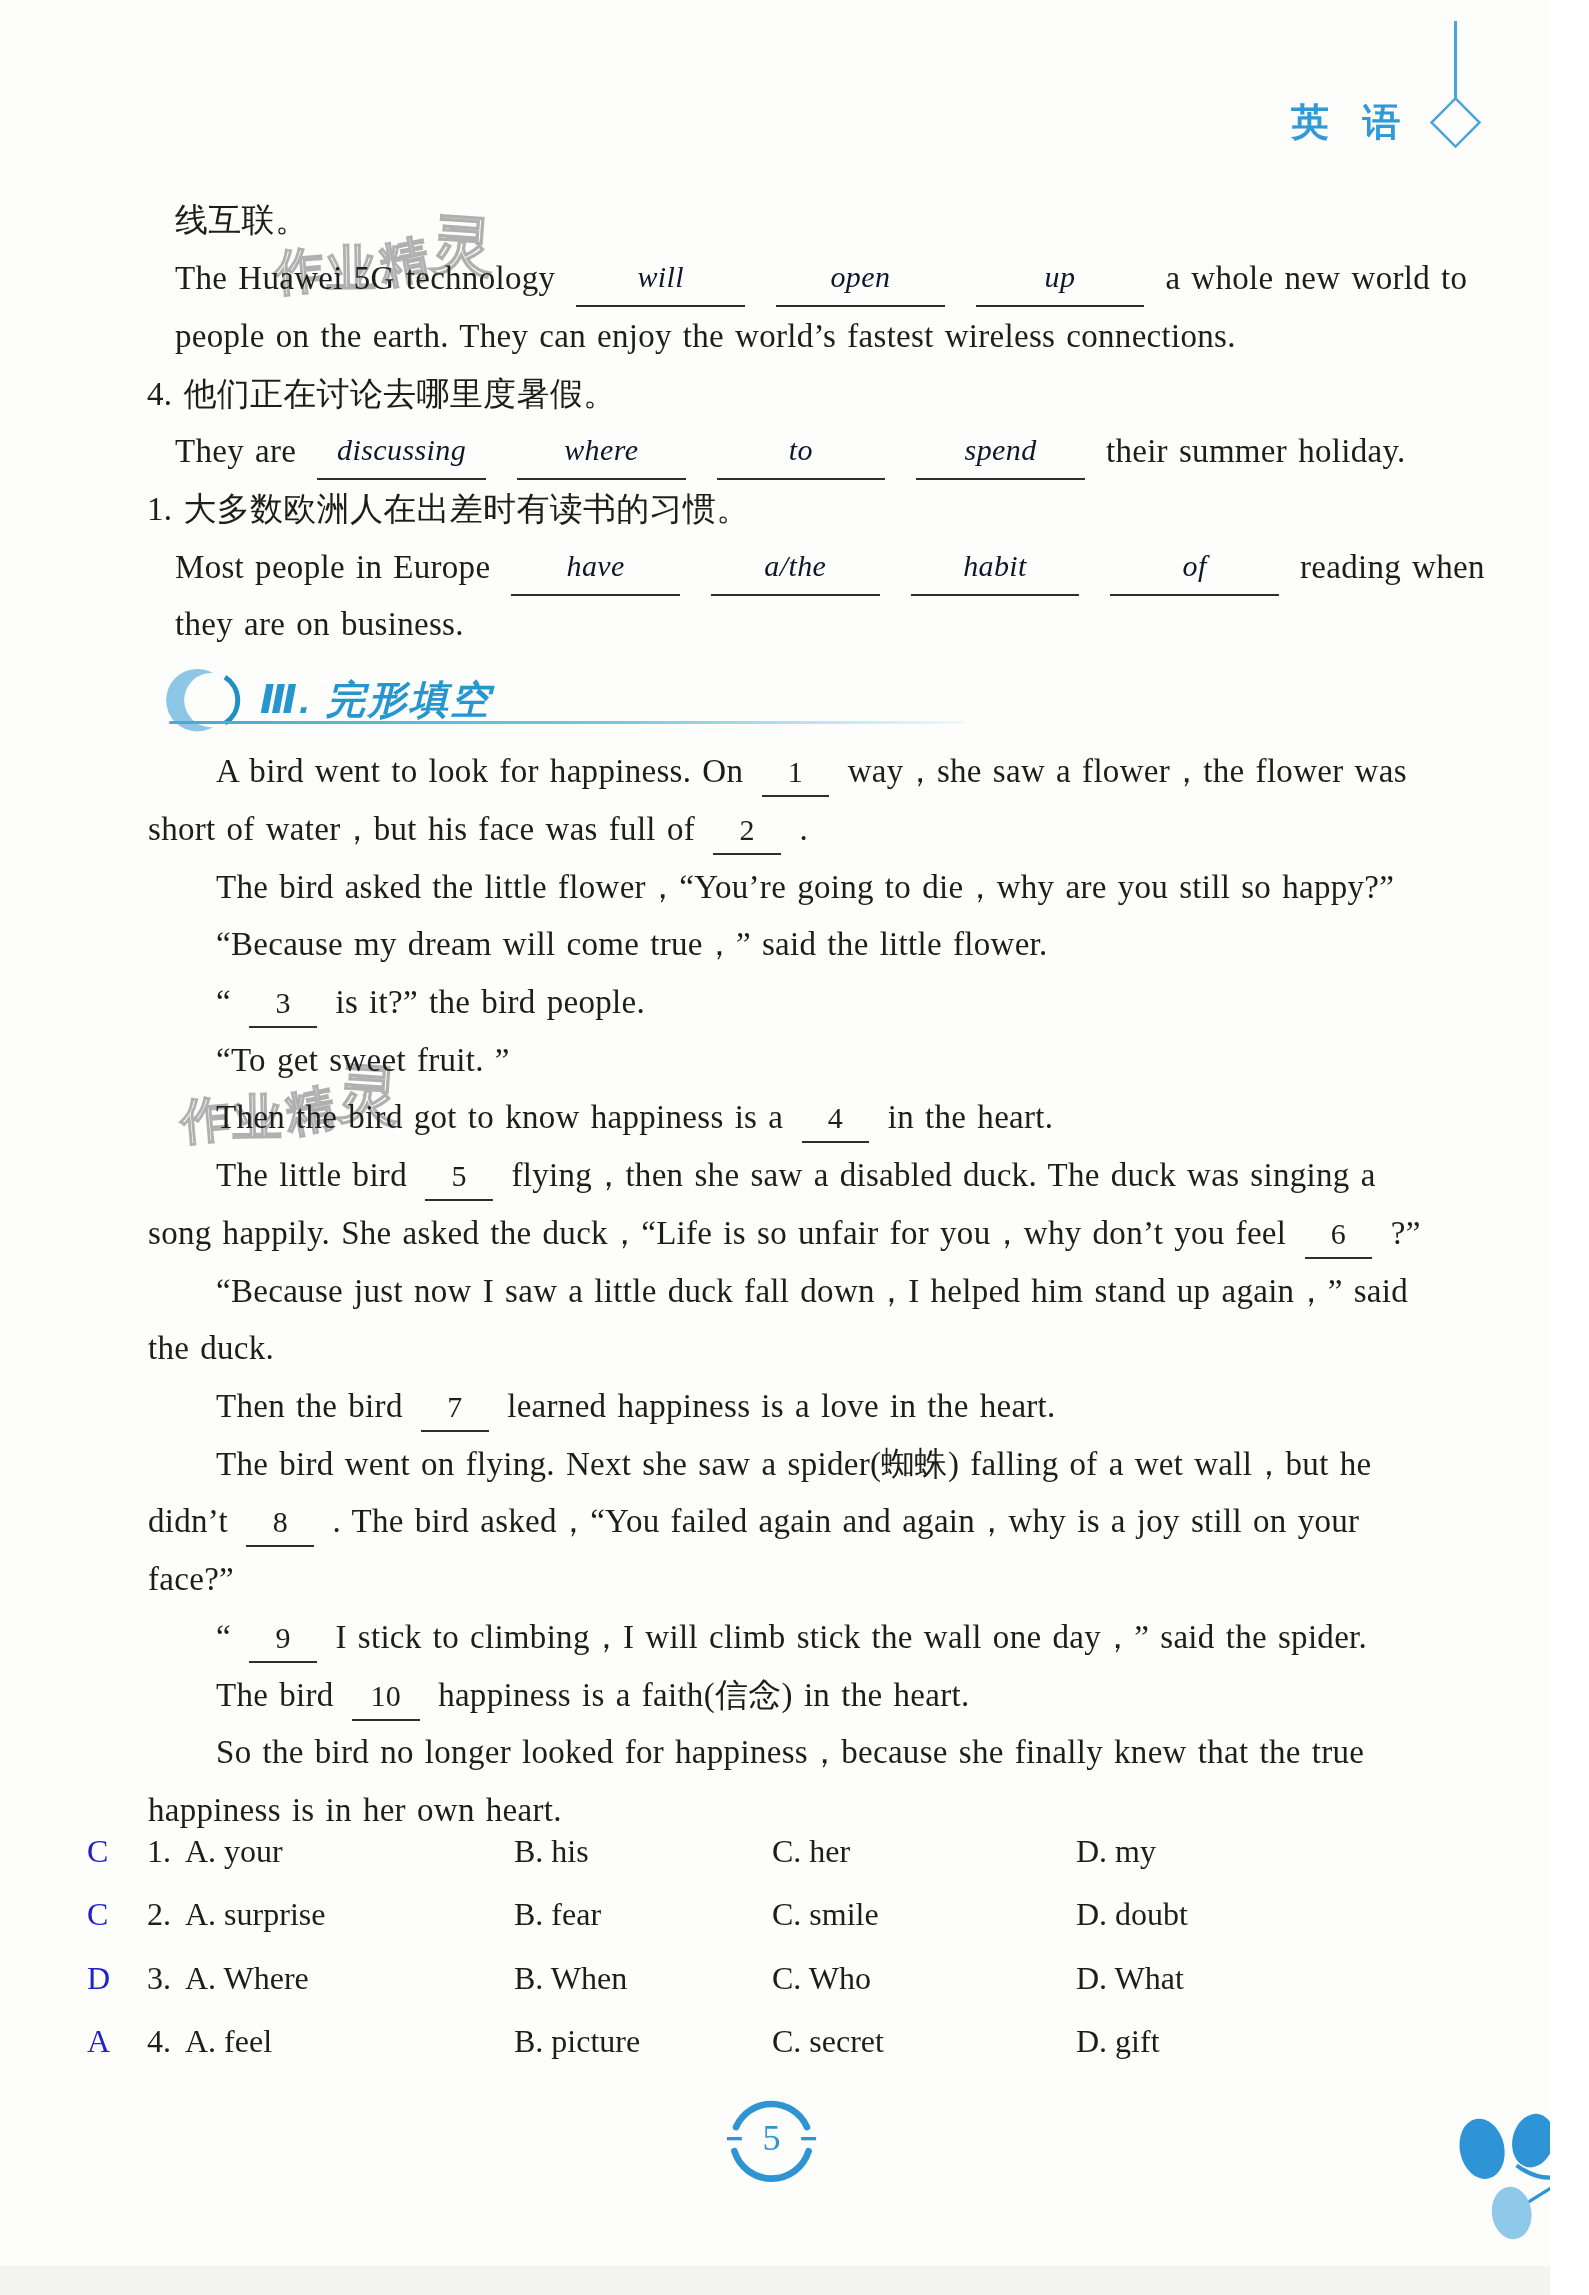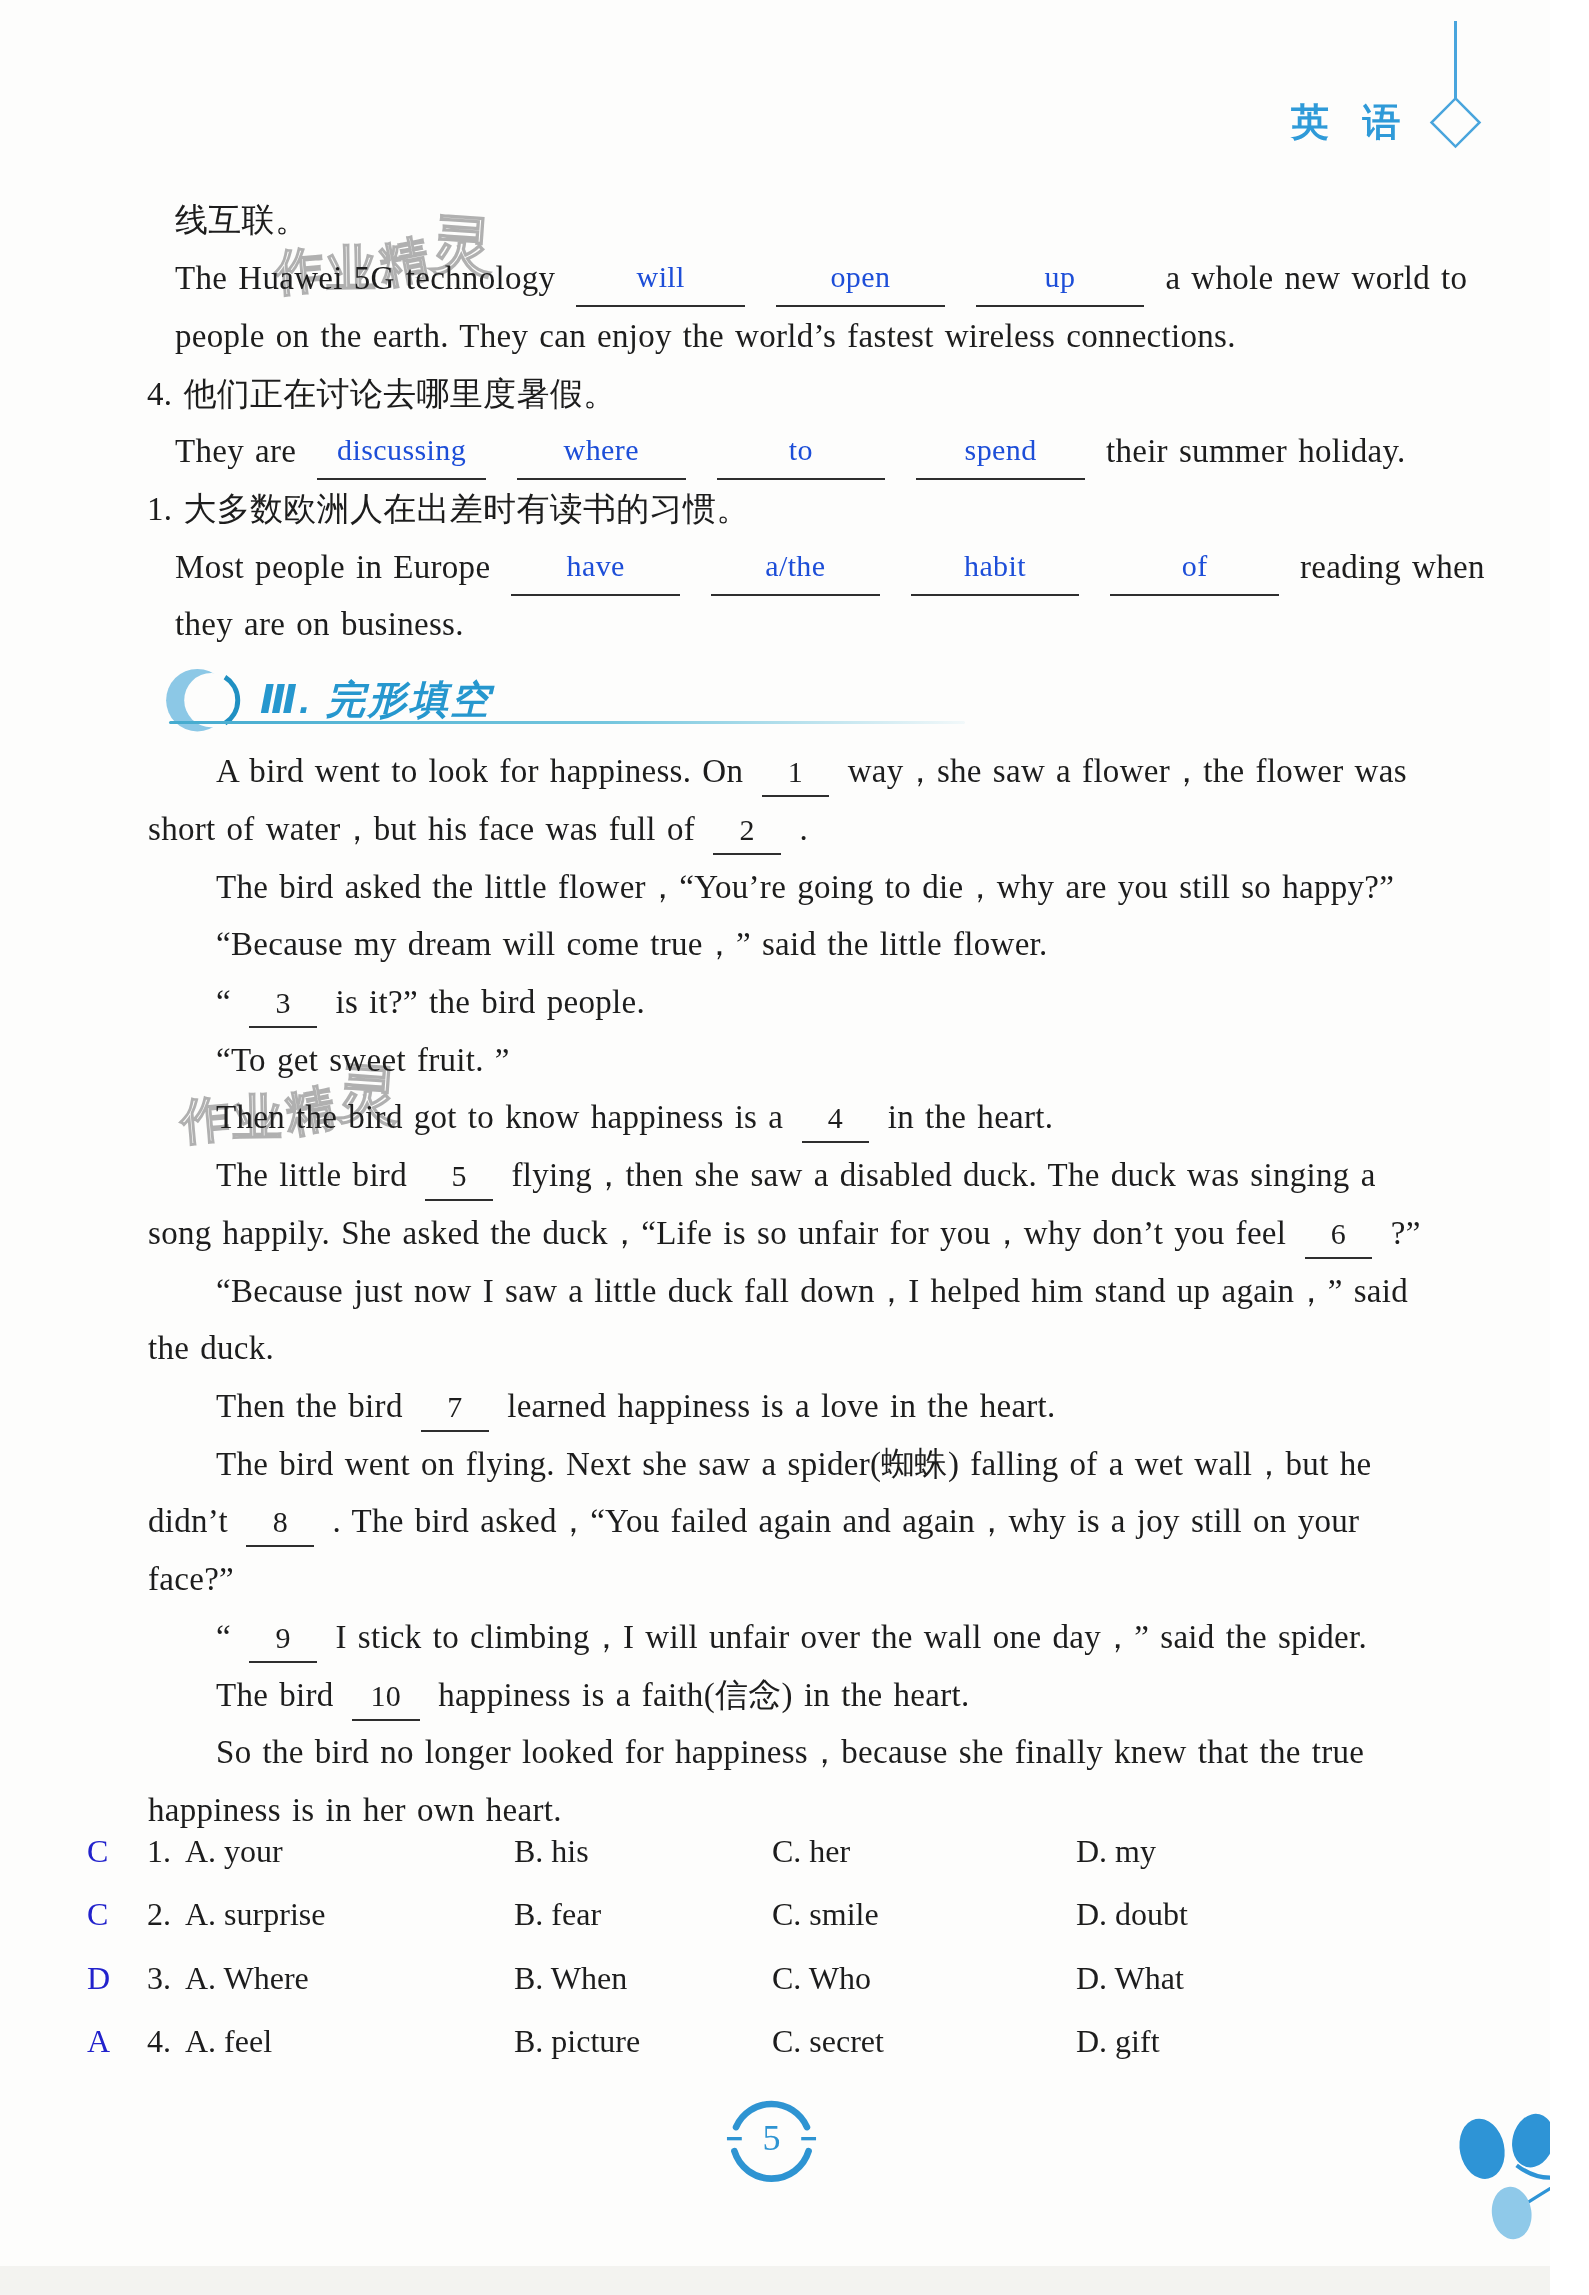--- a/index.html
+++ b/index.html
@@ -33,21 +33,21 @@
   
   .line{
     position:absolute;white-space:nowrap;
     font-size:33px;line-height:41px;word-spacing:2.5px;letter-spacing:0.3px;
   }
   .blank{
     display:inline-block;border-bottom:2.5px solid #2e2e2e;
     text-align:center;vertical-align:baseline;
   }
   .blank.ans{min-width:162px;margin:0 10px;padding:0 3.3px 5.8px 3.3px;}
-  .blank.ans .aw{color:#1d4ed8;font-size:30px;position:relative;top:-2.5px;letter-spacing:0.4px;}
+  .blank.ans .aw{color:#0f172a;font-size:30px;position:relative;top:-2.5px;letter-spacing:0.4px;font-style:italic;}
   .blank.num{min-width:61px;margin:0 7.4px;padding:0 3.3px 3.3px 3.3px;}
   .blank.num .nw{color:#1d1d1d;font-size:30px;}
   
   .sec-title{
     position:absolute;left:260px;top:673px;
     font-family:"Liberation Sans","DejaVu Sans",sans-serif;
     font-size:39px;font-weight:700;font-style:italic;color:#2697ce;letter-spacing:2.5px;white-space:nowrap;
   }
   .sec-underline{
     position:absolute;left:169px;top:721px;width:796px;height:3.3px;border-radius:1.6px;
@@ -114,21 +114,21 @@
       <div class="line" style="top: 1040px; left: 216px;"><span>“To get sweet fruit. ”</span> </div>
       <div class="line" style="top: 1097px; left: 216px;"><span>Then the bird got to know happiness is a</span> <span class="blank num"><span class="nw">4</span></span> <span>in the heart.</span> </div>
       <div class="line" style="top: 1155px; left: 216px;"><span>The little bird</span> <span class="blank num"><span class="nw">5</span></span> <span>flying，then she saw a disabled duck. The duck was singing a</span> </div>
       <div class="line" style="top: 1213px; left: 148px;"><span>song happily. She asked the duck，“Life is so unfair for you，why don’t you feel</span> <span class="blank num"><span class="nw">6</span></span> <span>?”</span> </div>
       <div class="line" style="top: 1271px; left: 216px;"><span>“Because just now I saw a little duck fall down，I helped him stand up again，” said</span> </div>
       <div class="line" style="top: 1328px; left: 148px;"><span>the duck.</span> </div>
       <div class="line" style="top: 1386px; left: 216px;"><span>Then the bird</span> <span class="blank num"><span class="nw">7</span></span> <span>learned happiness is a love in the heart.</span> </div>
       <div class="line" style="top: 1444px; left: 216px;"><span>The bird went on flying. Next she saw a spider(蜘蛛) falling of a wet wall，but he</span> </div>
       <div class="line" style="top: 1501px; left: 148px;"><span>didn’t</span> <span class="blank num"><span class="nw">8</span></span> <span>. The bird asked，“You failed again and again，why is a joy still on your</span> </div>
       <div class="line" style="top: 1559px; left: 148px;"><span>face?”</span> </div>
-      <div class="line" style="top: 1617px; left: 216px;"><span>“</span> <span class="blank num"><span class="nw">9</span></span> <span>I stick to climbing，I will unfair over the wall one day，” said the spider.</span> </div>
+      <div class="line" style="top: 1617px; left: 216px;"><span>“</span> <span class="blank num"><span class="nw">9</span></span> <span>I stick to climbing，I will climb stick the wall one day，” said the spider.</span> </div>
       <div class="line" style="top: 1675px; left: 216px;"><span>The bird</span> <span class="blank num"><span class="nw">10</span></span> <span>happiness is a faith(信念) in the heart.</span> </div>
       <div class="line" style="top: 1732px; left: 216px;"><span>So the bird no longer looked for happiness，because she finally knew that the true</span> </div>
       <div class="line" style="top: 1790px; left: 148px;"><span>happiness is in her own heart.</span> </div>
     </div>
 
   <div id="options">
       <div class="opt-row" style="top: 1833px;">
         <span class="opt-ans">C</span>
         <span class="opt-q">1.</span>
         <span class="opt-a">A. your</span>

